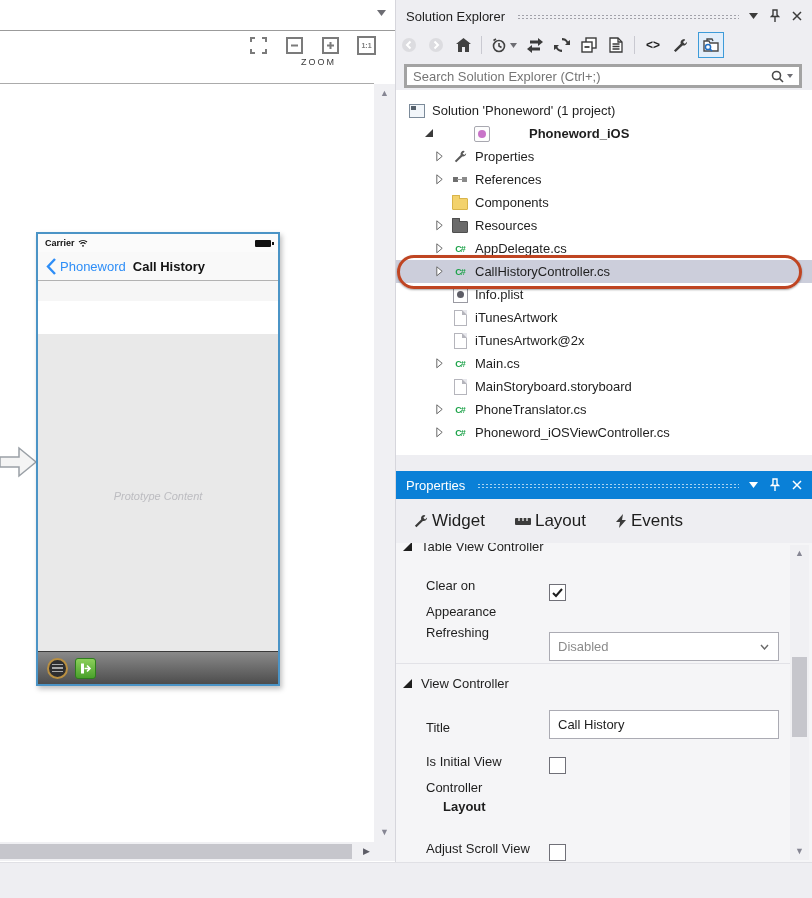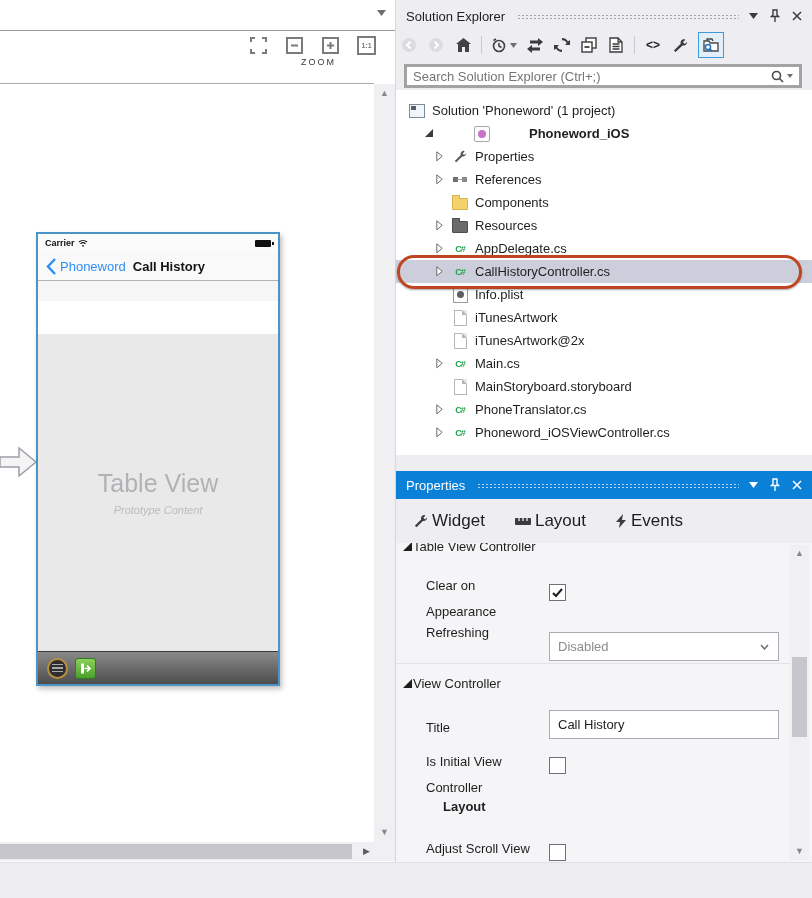--- a/index.html
+++ b/index.html
@@ -94,21 +94,21 @@
 
   #annotation{position:absolute;left:1px;top:255px;width:405px;height:34px;border:3px solid #bf4522;border-radius:18px;box-shadow:0 1px 2px rgba(0,0,0,.35);pointer-events:none;box-sizing:border-box;}
 
   
   #props-header{top:471px;background:#0a80d7;}
   #props-header .pane-title{color:#fff;}
   #props-header .dots{background-image:radial-gradient(rgba(255,255,255,.65) 0.8px,transparent 0.95px);}
   #props-tabs{position:absolute;left:0;top:499px;width:416px;height:44px;display:flex;align-items:center;gap:30px;padding-left:18px;box-sizing:border-box;}
   .ptab{display:flex;align-items:center;gap:4px;font-size:17px;color:#1e1e1e;}
   #props-body{position:absolute;left:0;top:543px;width:416px;height:319px;background:#f5f5f7;overflow:hidden;}
-  .sechead{position:absolute;display:flex;align-items:center;gap:0;font-size:13px;color:#1e1e1e;left:7px;}
+  .sechead{position:absolute;display:flex;align-items:center;gap:8px;font-size:13px;color:#1e1e1e;left:7px;}
   .plabel{position:absolute;left:30px;width:118px;font-size:13px;line-height:26px;color:#1e1e1e;}
   .pcheck{position:absolute;left:153px;width:17px;height:17px;background:#fff;border:1px solid #707078;box-sizing:border-box;display:flex;align-items:center;justify-content:center;}
   .pfield{position:absolute;left:153px;width:230px;height:29px;background:#fff;border:1px solid #ababb3;box-sizing:border-box;display:flex;align-items:center;}
   .pfield input{flex:1;border:0;outline:0;background:transparent;font-family:inherit;font-size:13px;color:#1e1e1e;padding:0 8px;}
   .pfield.dd span{flex:1;font-size:13px;color:#8b8b8b;padding:0 8px;}
   .subhead{position:absolute;left:47px;font-size:13px;font-weight:bold;color:#1e1e1e;}
   .hline{position:absolute;left:0;width:404px;height:0;border-top:1px solid #e2e2e7;}
 
   .vscroll2{position:absolute;right:3px;top:2px;width:19px;height:315px;background:#f0f0f3;}
   .vscroll2 .thumb{position:absolute;left:2px;top:112px;width:15px;height:80px;background:#c6c6cc;}
@@ -175,21 +175,20 @@
       <div id="navbar">
         <svg width="10" height="17" viewBox="0 0 10 17" fill="none" stroke="#2e8ef7" stroke-width="2.4">
             <path d="M9 1 2 8.5 9 16"></path>
           </svg>
         <span id="back-label">Phoneword</span>
         <span id="nav-title">Call History</span>
       </div>
       <div id="sect-strip"></div>
       <div id="proto-row"></div>
       <div id="table-area">
-        <div id="tv-title">Table View</div>
         <div id="tv-sub">Prototype Content</div>
       </div>
       <div id="phone-bottombar">
         <span id="vc-icon">
             <i></i>
             <i></i>
             <i></i>
           </span>
         <span id="exit-icon">
           <svg width="13" height="13" viewBox="0 0 13 13" fill="none" stroke="#fff" stroke-width="1.6">

